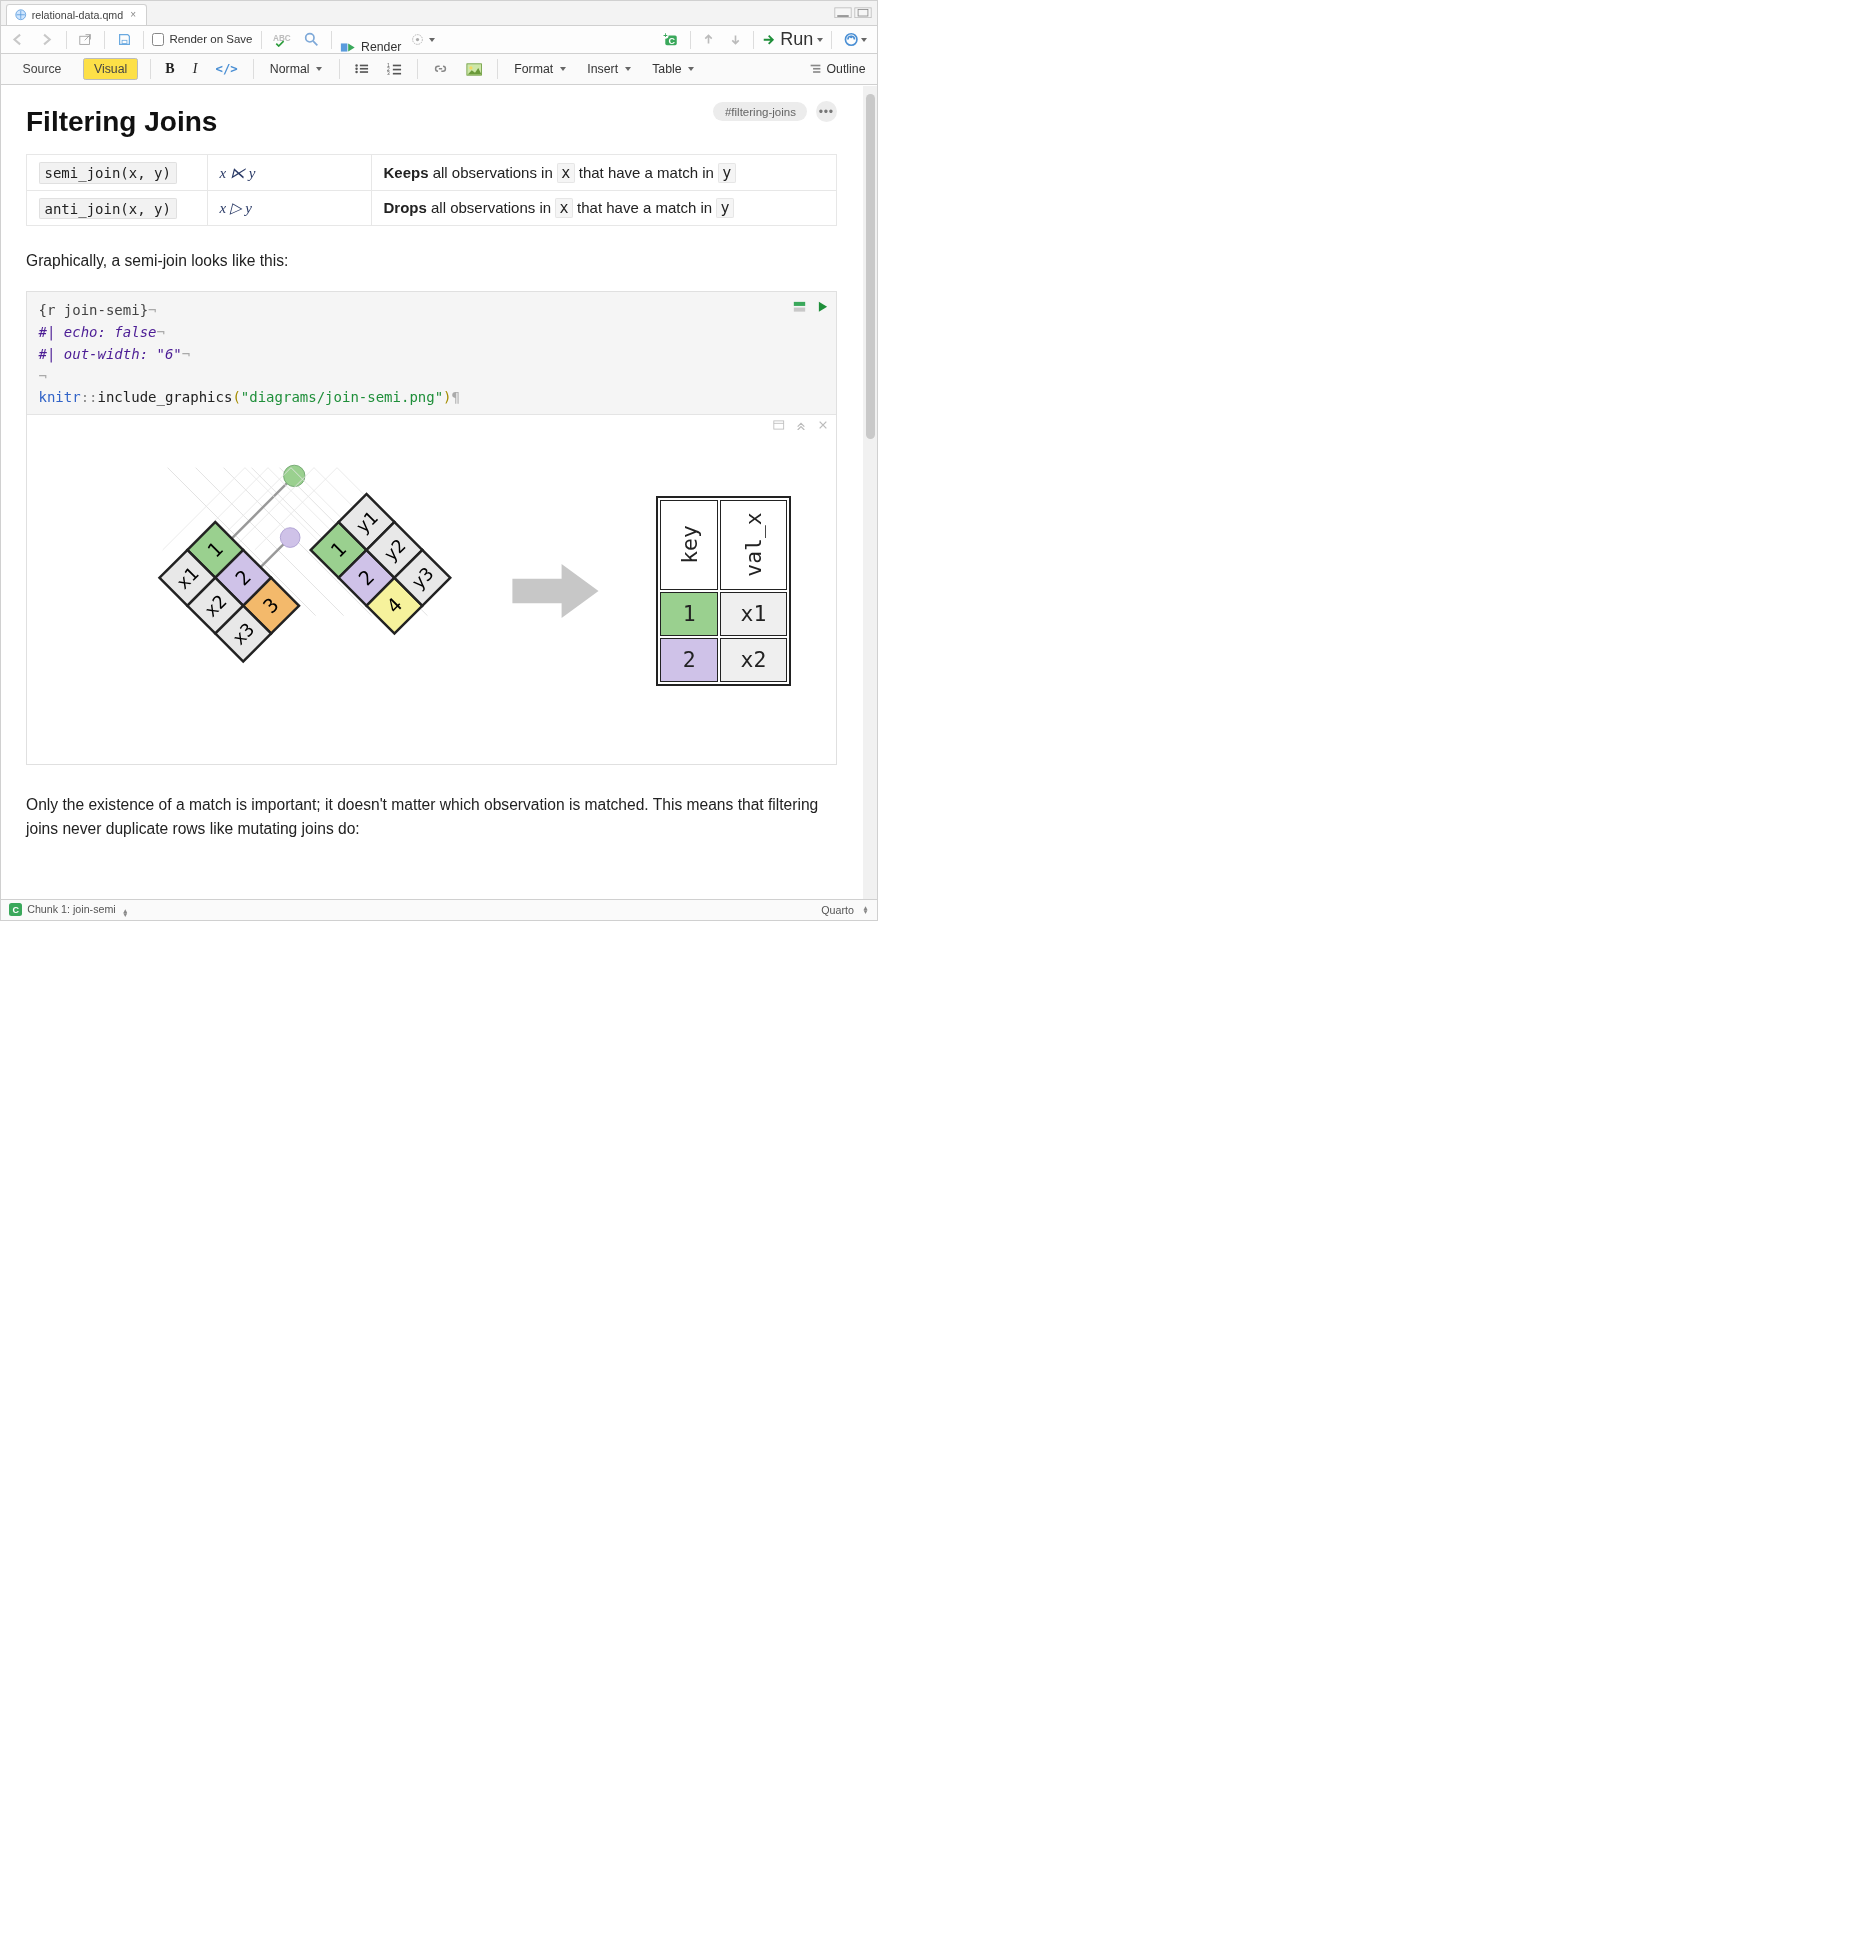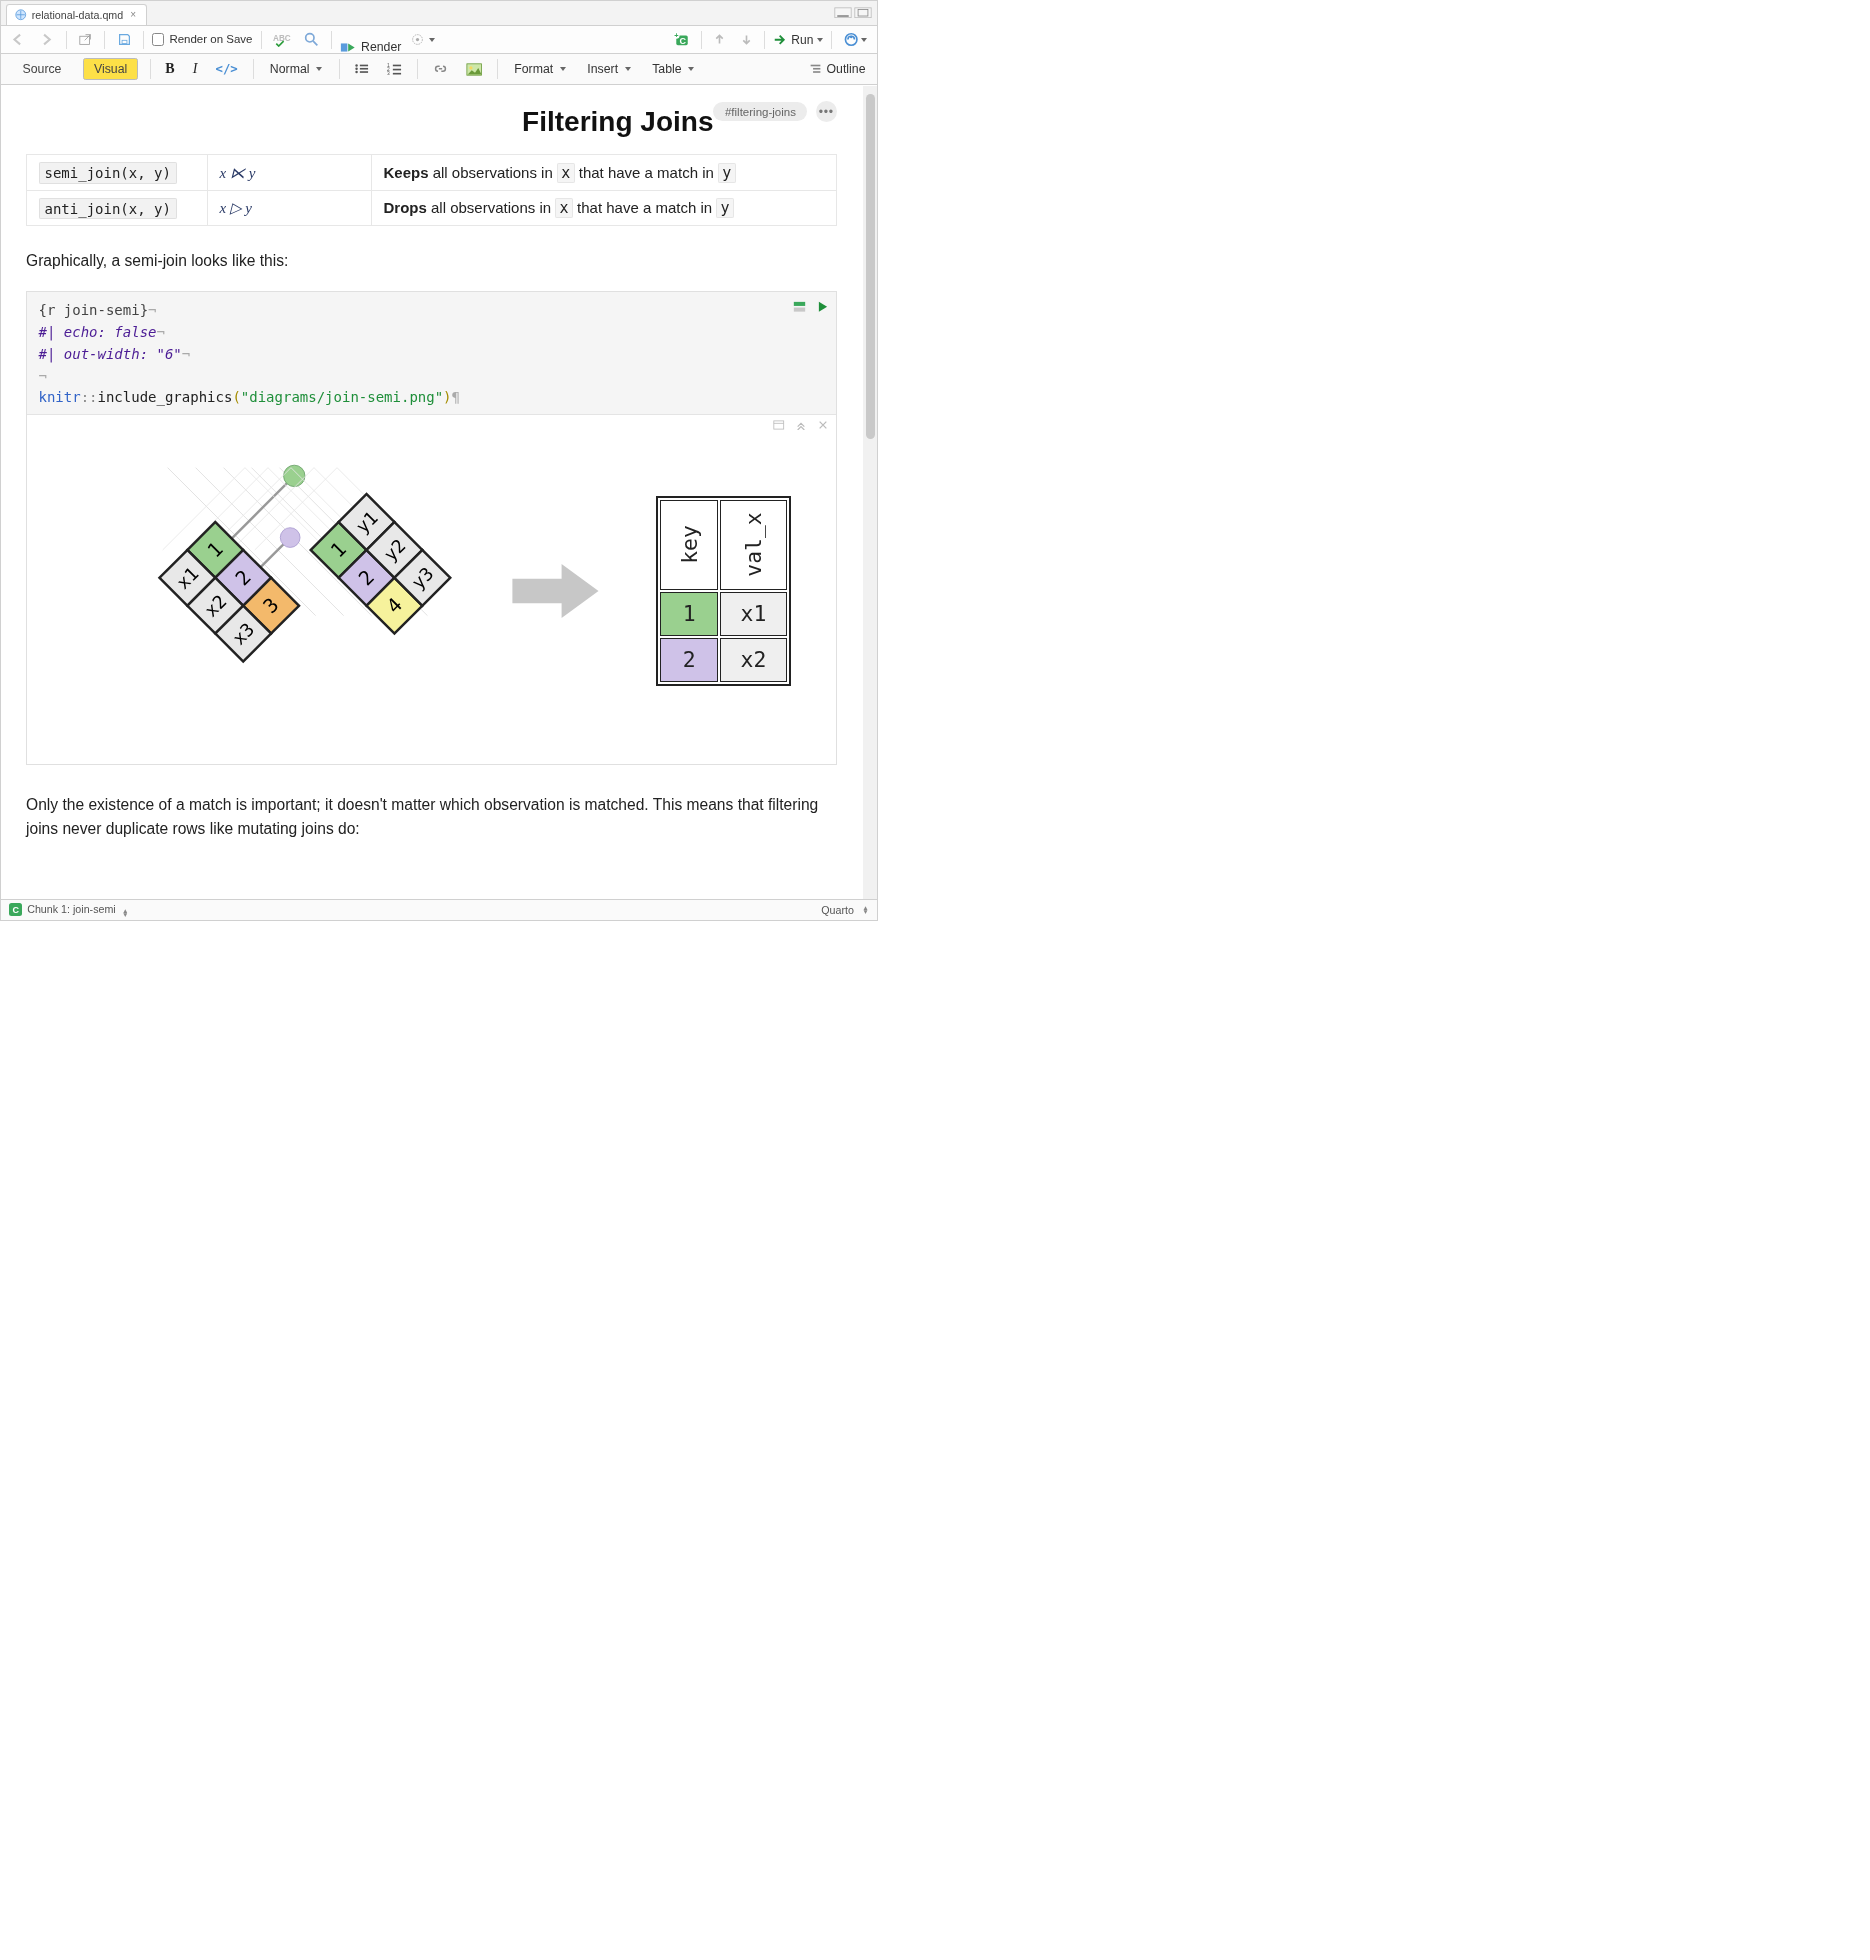--- a/index.html
+++ b/index.html
@@ -14,34 +14,34 @@
   .window-ctrls { margin-left:auto; display:flex; gap:1.6px; padding-right:5px; align-items:center; height:25px; }
 
   
   .file-toolbar { height:28px; border-bottom:0.8px solid #d0d0d0; background:#fdfdfd; display:flex; align-items:center; padding:0 6.6px; gap:6.6px; }
   .tb-sep { width:0.8px; height:18px; background:#ddd; margin:0 1.6px; }
   .tb-btn { display:flex; align-items:center; justify-content:center; padding:1.6px 3.3px; border-radius:2.5px; cursor:default; }
   .tb-btn svg { display:block; }
   .checkbox-group { display:flex; align-items:center; gap:5px; font-size:11.5px; color:#333; }
   .checkbox { width:12.3px; height:12.3px; border:0.8px solid #888; border-radius:2.5px; background:#fff; }
   .render-btn { display:flex; align-items:center; gap:5px; font-size:12.3px; color:#333;margin-top:15px; }
-  .run-btn { display:flex; align-items:center; gap:3.3px; font-size:12px; color:#333; }
+  .run-btn { display:flex; align-items:center; gap:3.3px; font-size:18px; color:#333; }
   .caret { width:0; height:0; border-left:3.3px solid transparent; border-right:3.3px solid transparent; border-top:4.1px solid #666; }
 
   
   .editor-toolbar { height:31px; border-bottom:0.8px solid #d0d0d0; background:#fafafa; display:flex; align-items:center; padding:0 11.5px; gap:11.5px; }
   .mode-btn { font-size:12.3px; color:#444; padding:3.3px 10px; border-radius:2.5px; }
   .mode-btn.active { background:#fde047; border:0.8px solid #bbb; }
   .et-sep { width:0.8px; height:20px; background:#ddd; }
   .dropdown { display:flex; align-items:center; gap:6.6px; font-size:12.3px; color:#333; padding:3.3px 5px; }
 
   
   .doc-wrap { position:absolute; top:85px; bottom:21.4px; left:0; right:15px; overflow:hidden; }
   .doc { padding:15px 25px 33px 25px; }
-  .section-header { display:flex; align-items:flex-start;text-align:right; }
+  .section-header { display:flex; align-items:flex-start; }
   h2.page-title { font-size:28px; font-weight:800; margin:5px 0 16.4px 0; color:#111; flex:1; }
   .header-badges { display:flex; gap:8.2px; align-items:center; }
   .tag-pill { background:#ececec; border-radius:11.5px; padding:3.3px 11.5px; font-size:11.5px; color:#666; }
   .dots-btn { width:21.4px; height:21.4px; border-radius:10.7px; background:#ececec; display:flex; align-items:center; justify-content:center; color:#777; font-size:12.3px; letter-spacing:0.8px; }
 
   .body-text { font-size:15.6px; line-height:1.55; color:#222; margin:8.2px 0 18px 0; }
   .body-text a { color:#1155cc; text-decoration:underline; }
 
   table.join-table { width:100%; border-collapse:collapse; border:0.8px solid #e2e2e2; }
   table.join-table td { border:0.8px solid #e7e7e7; padding:8.2px 11.5px; font-size:15px; vertical-align:middle; }

